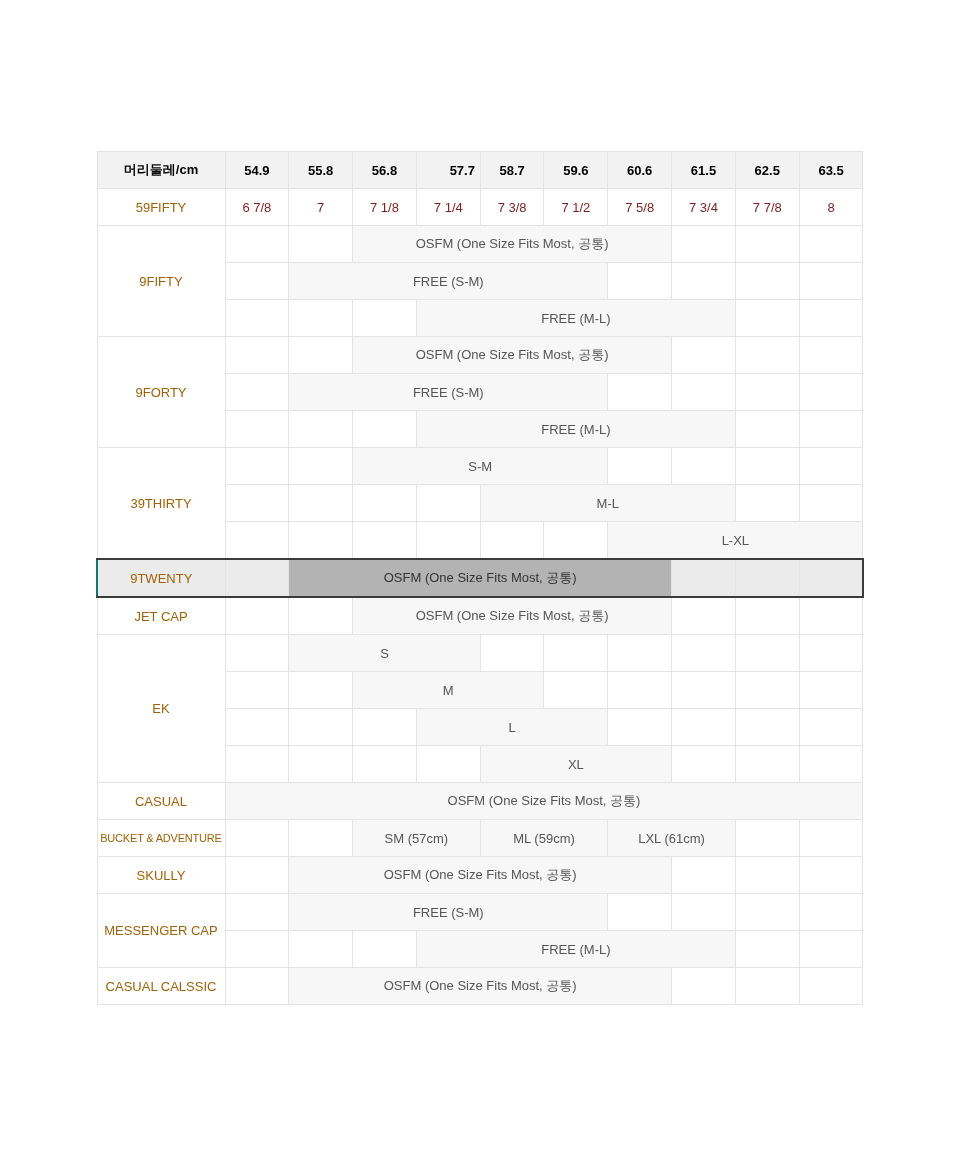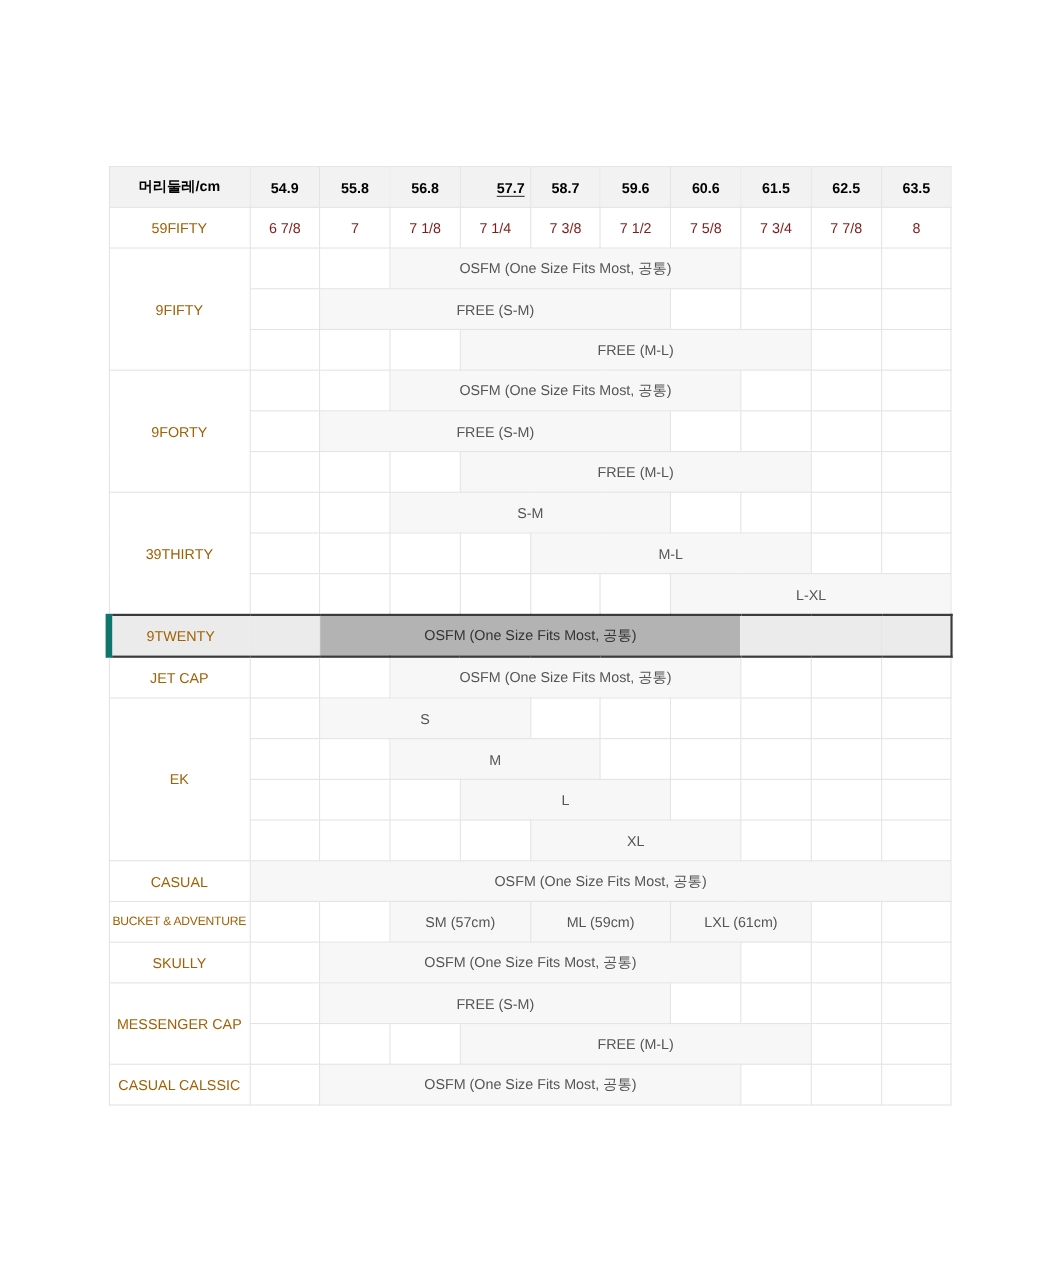--- a/index.html
+++ b/index.html
@@ -18,35 +18,35 @@
     border:1px solid #e4e4e4;
     height:36px;padding:0;margin:0;
     text-align:center;vertical-align:middle;
     font-size:13px;font-weight:normal;
     overflow:hidden;white-space:nowrap;
   }
   thead th{
     background:#f2f2f2;color:#000000;font-weight:bold;
   }
   thead th.underline span{
-    text-decoration:underline;text-underline-offset:3px;text-decoration-color:#333;padding-left:28px;
+    text-underline-offset:3px;text-decoration-color:#333;padding-left:28px;
   }
   td.value{background:#ffffff;color:#7f1d1d;}
   td.empty{background:#ffffff;}
   td.size{background:#f7f7f7;color:#555555;}
   th.rowlabel{background:#ffffff;color:#a16207;font-weight:normal;}
   th.rowlabel.small{font-size:11px;letter-spacing:-0.2px;}
   
   tr.selected th.rowlabel{background:#ebebeb;}
   tr.selected td.empty{background:#ebebeb;}
   tr.selected td.size{background:#b3b3b3;color:#333333;}
   tr.selected th,tr.selected td{
     border-top:2px solid #3b3b3b;border-bottom:2px solid #3b3b3b;
   }
-  tr.selected th:first-child{border-left:6px solid #0f766e;}
+  tr.selected th:first-child{border-left:2px solid #0f766e;}
   tr.selected td:last-child{border-right:2px solid #3b3b3b;}
 </style>
 </head>
 <body>
 
 <div class="chart-wrap">
   <table class="size-chart">
     <colgroup>
       <col class="label-col">
       <col class="data-col">

